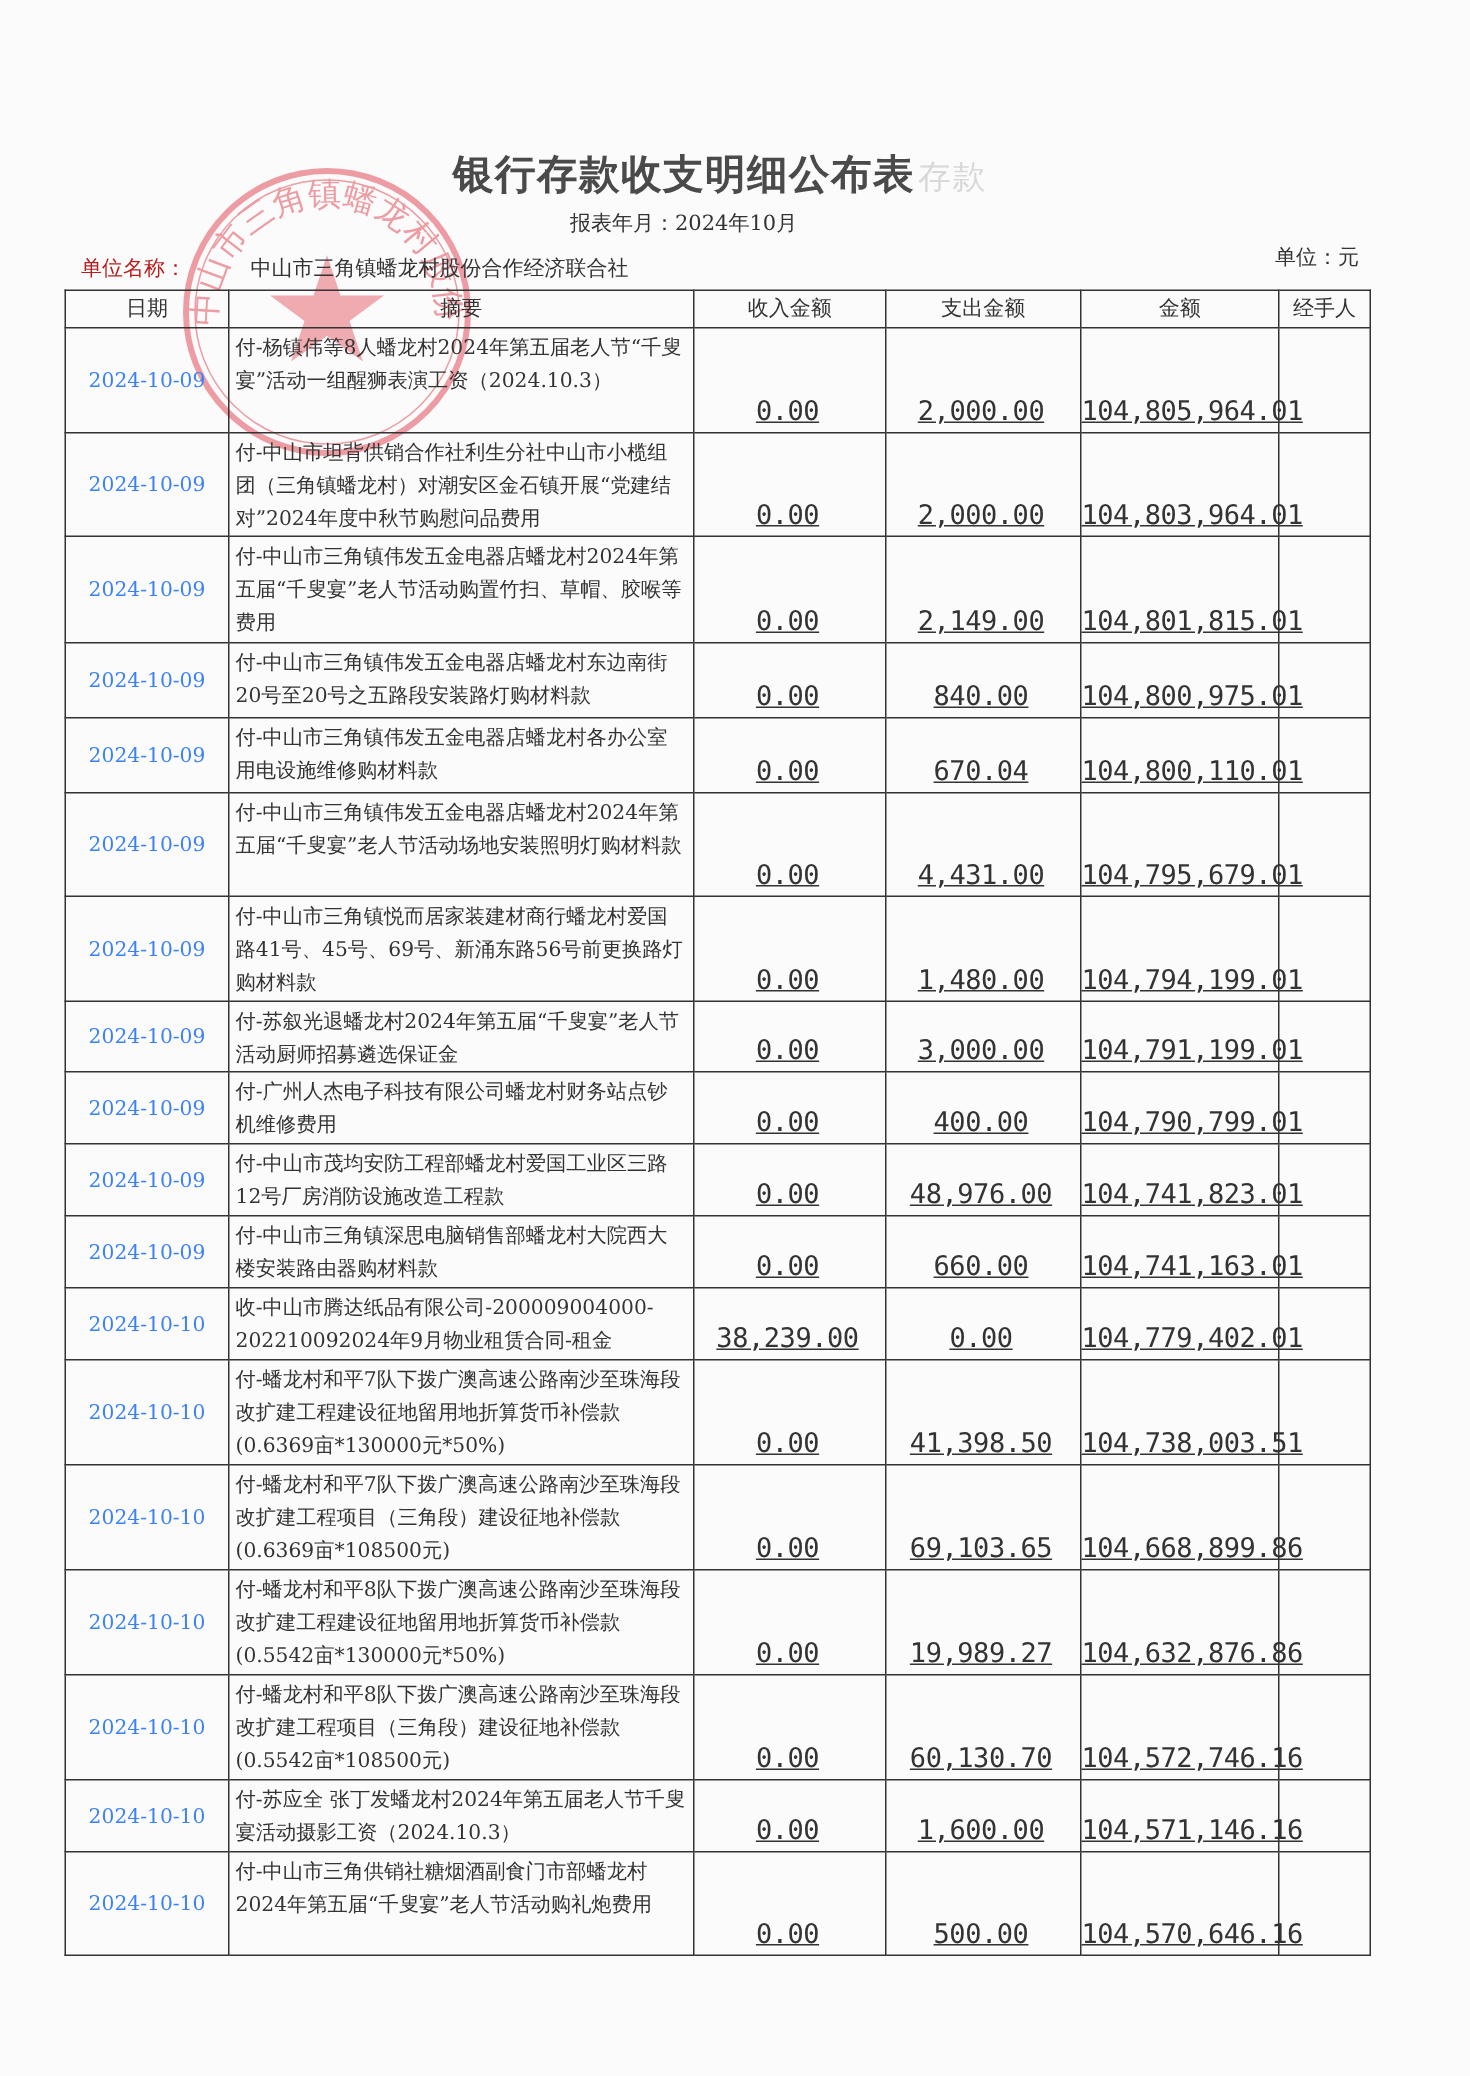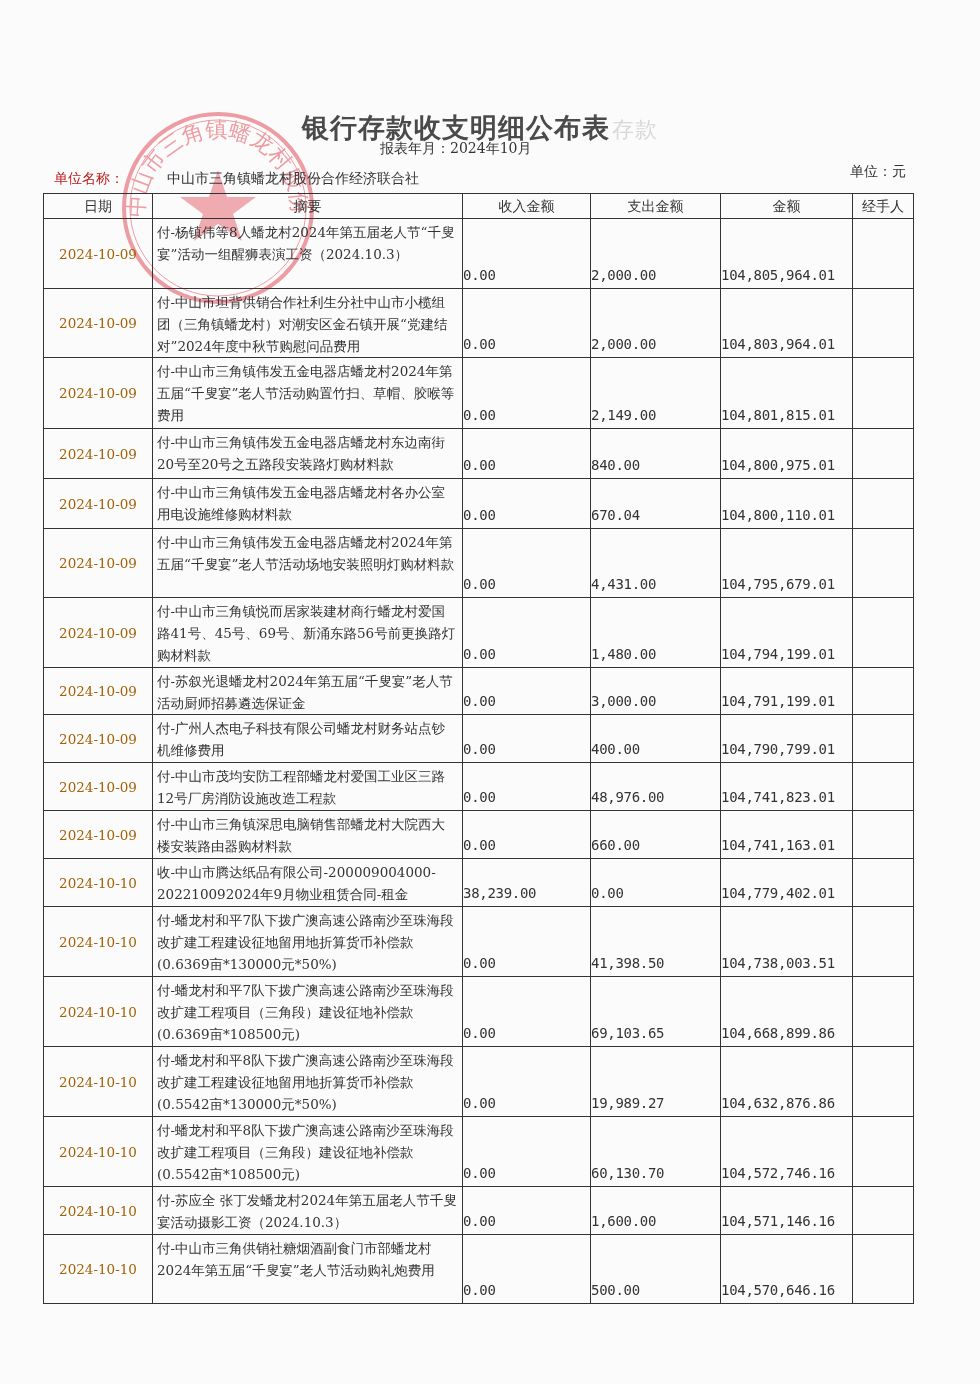--- a/index.html
+++ b/index.html
@@ -1,41 +1,41 @@
 <!DOCTYPE html>
 <html><head>
 <meta charset="utf-8">
 <style>
   html, body { margin:0; padding:0; }
   body {
     width:980px; height:1384px; background:#fbfbfb; position:relative; overflow:hidden;
     font-family:"DejaVu Serif","Liberation Serif",serif; color:#222;
   }
   .title {
-    position:absolute; left:0; top:110px; width:960px; text-align:center;
+    position:absolute; left:0; top:98px; width:960px; text-align:center;
     font-family:"DejaVu Sans","Liberation Sans",sans-serif;
     font-size:27px; font-weight:bold; color:#4a4a4a; letter-spacing:1px;
   }
   .title .faint { color:#d8d8d8; font-weight:normal; font-size:22px; margin-left:2px; }
   .period { position:absolute; left:380px; top:140px; font-size:14px; color:#333; }
   .unit-name-label { position:absolute; left:54px; top:170px; font-size:14px; color:#b91c1c; }
   .unit-name { position:absolute; left:140px; top:170px; font-size:14px; color:#333;margin-left:27px; }
   .unit { position:absolute; left:850px; top:163px; font-size:14px; color:#333; }
 
   table.ledger {
     position:absolute; left:43px; top:193px; border-collapse:collapse;
     table-layout:fixed; width:870px; font-size:13.5px;
   }
   table.ledger td, table.ledger th {
     border:1px solid #333; padding:0; vertical-align:bottom; line-height:22px;
   }
   table.ledger th { font-weight:normal; height:24px; vertical-align:middle; color:#333; font-size:14px;margin-top:16px; }
-  td.date { text-align:center; vertical-align:middle !important; color:#a16207; }
+  td.date { text-align:center; vertical-align:middle !important; color:#3b82f6; }
   td.summary { text-align:left; padding:2px 4px 0 4px !important; vertical-align:top !important; color:#333; }
-  td.num { text-align:left; padding:0 3px 2px 0 !important; color:#333; font-family:"DejaVu Sans Mono","Liberation Mono",monospace; font-size:14px; letter-spacing:-0.3px; }
+  td.num { text-align:center; padding:0 3px 2px 0 !important; color:#333; font-family:"DejaVu Sans Mono","Liberation Mono",monospace; font-size:18px; letter-spacing:-0.3px;text-decoration:underline; }
   td.handler { }
 
   .stamp {
     position:absolute; left:118px; top:108px; width:200px; height:200px; pointer-events:none;
     opacity:0.55;
   }
 </style>
 </head>
 <body>
 

